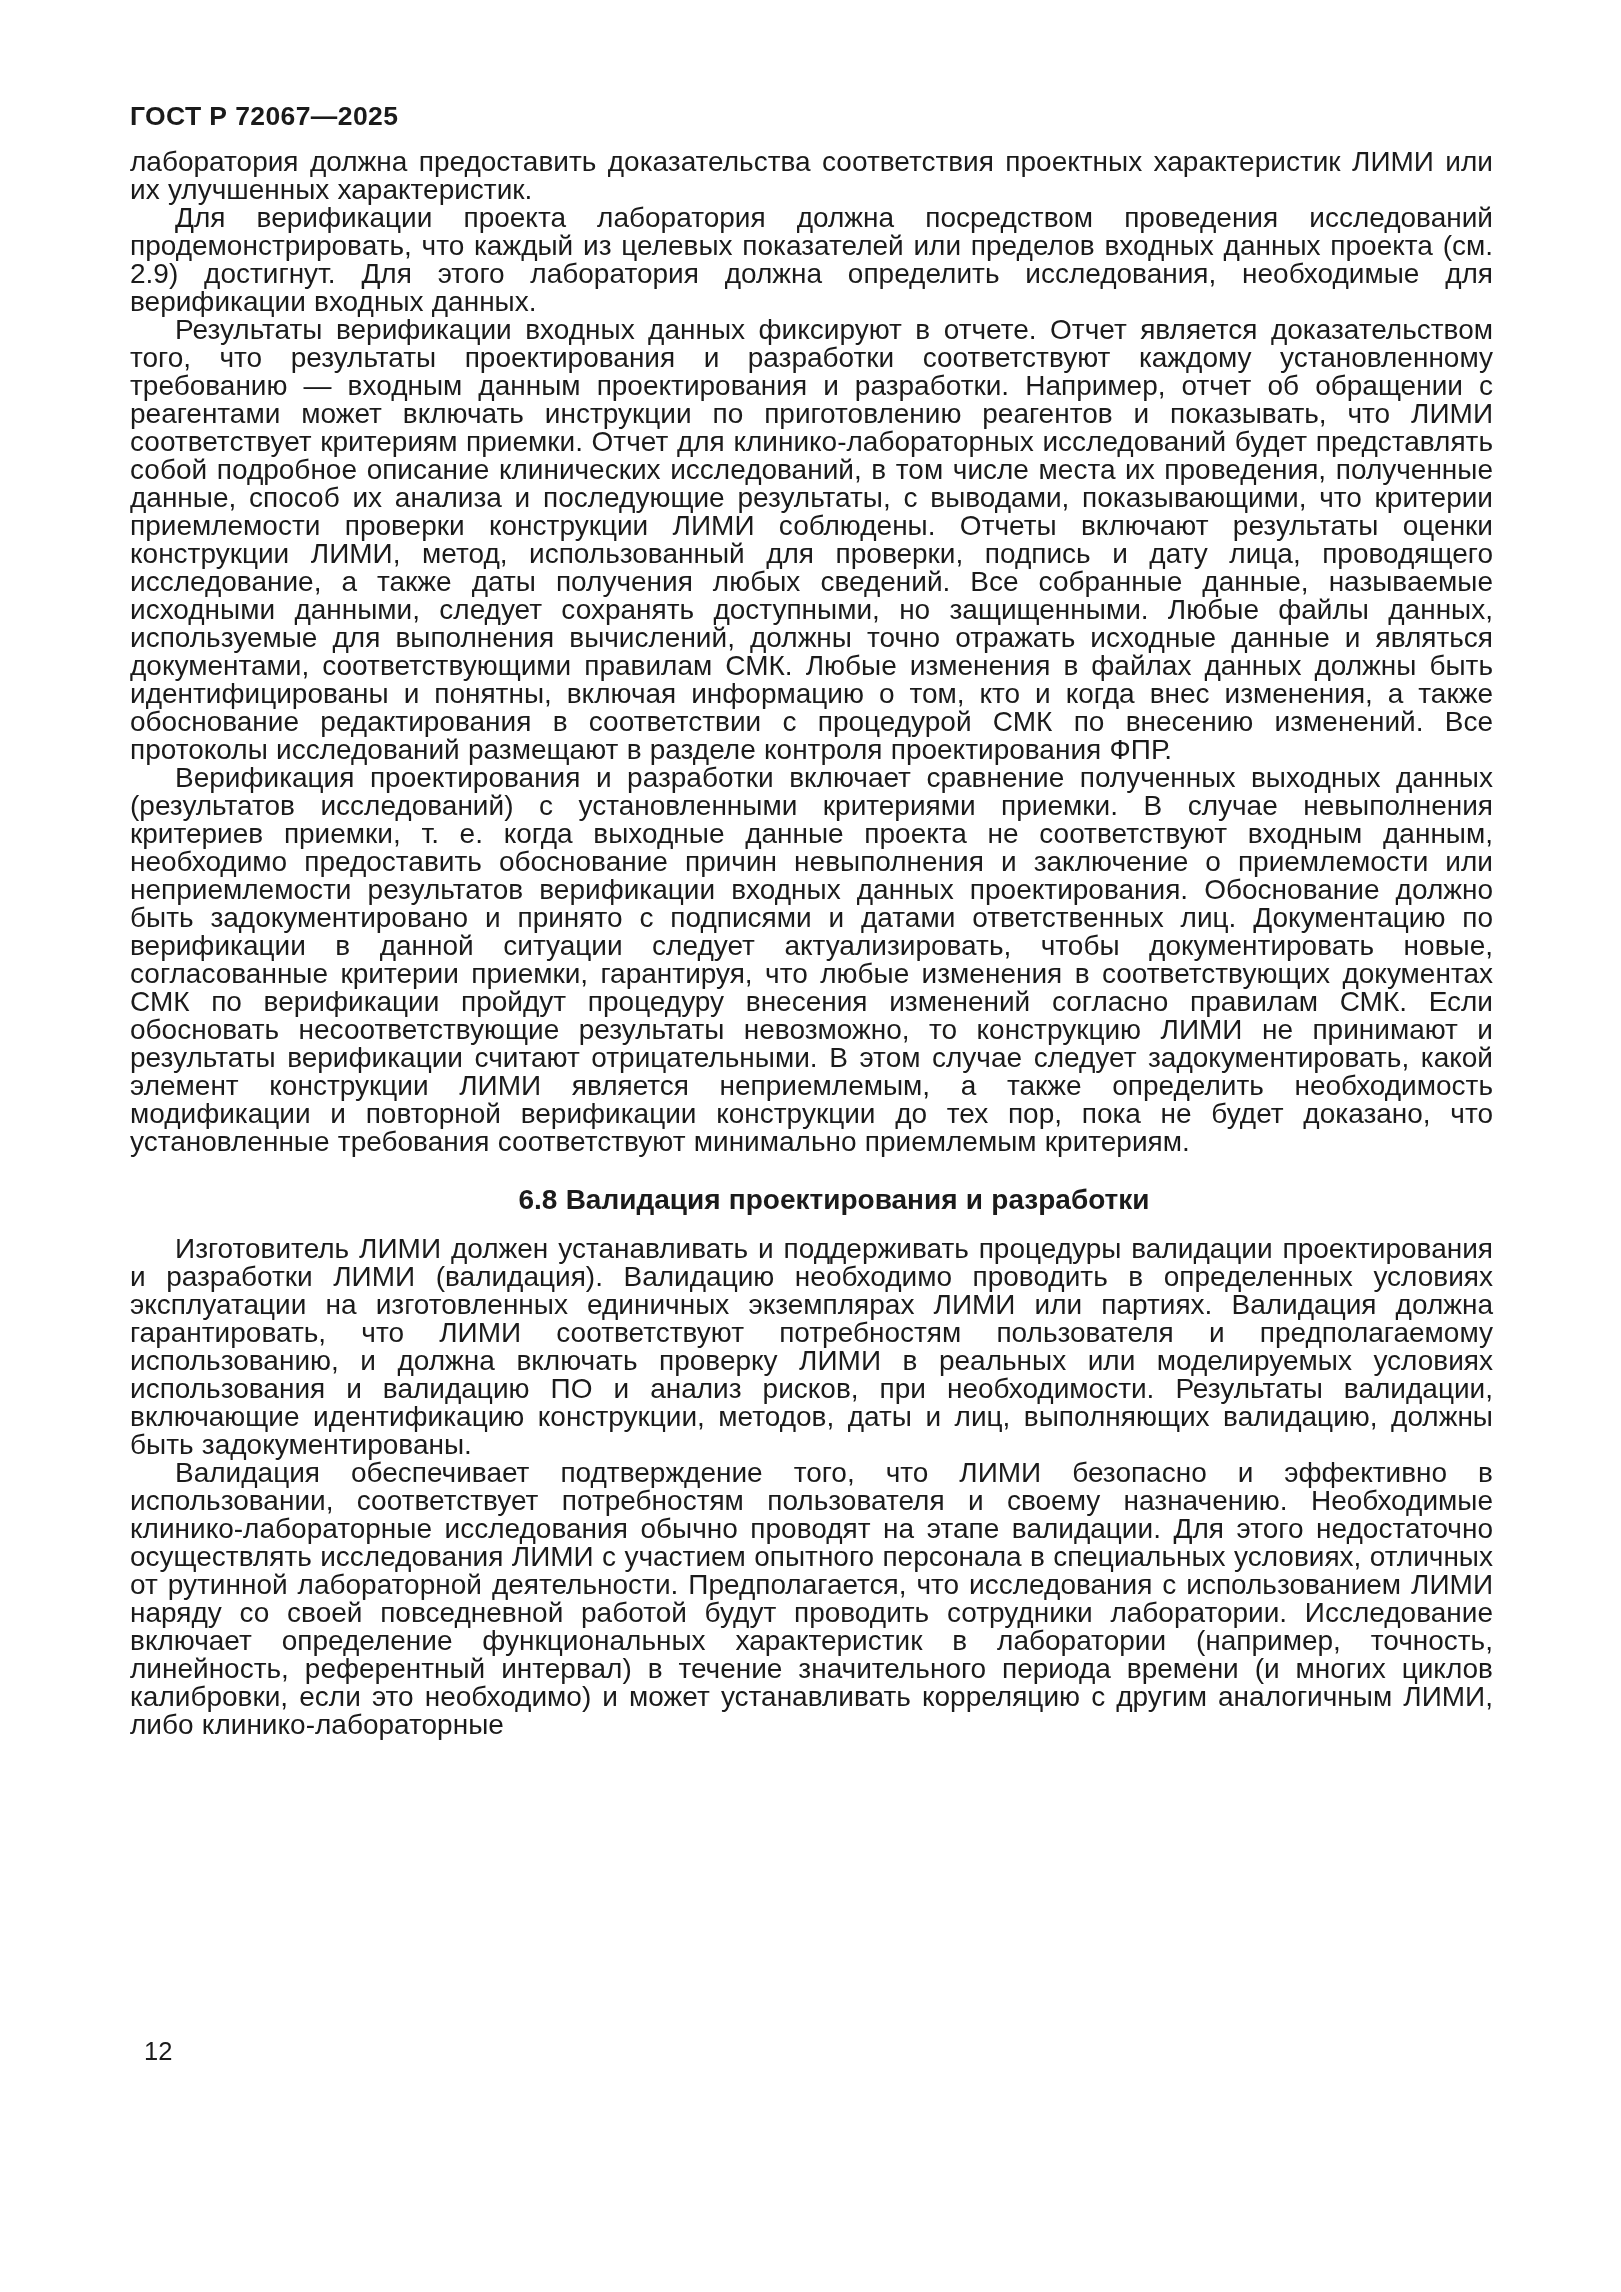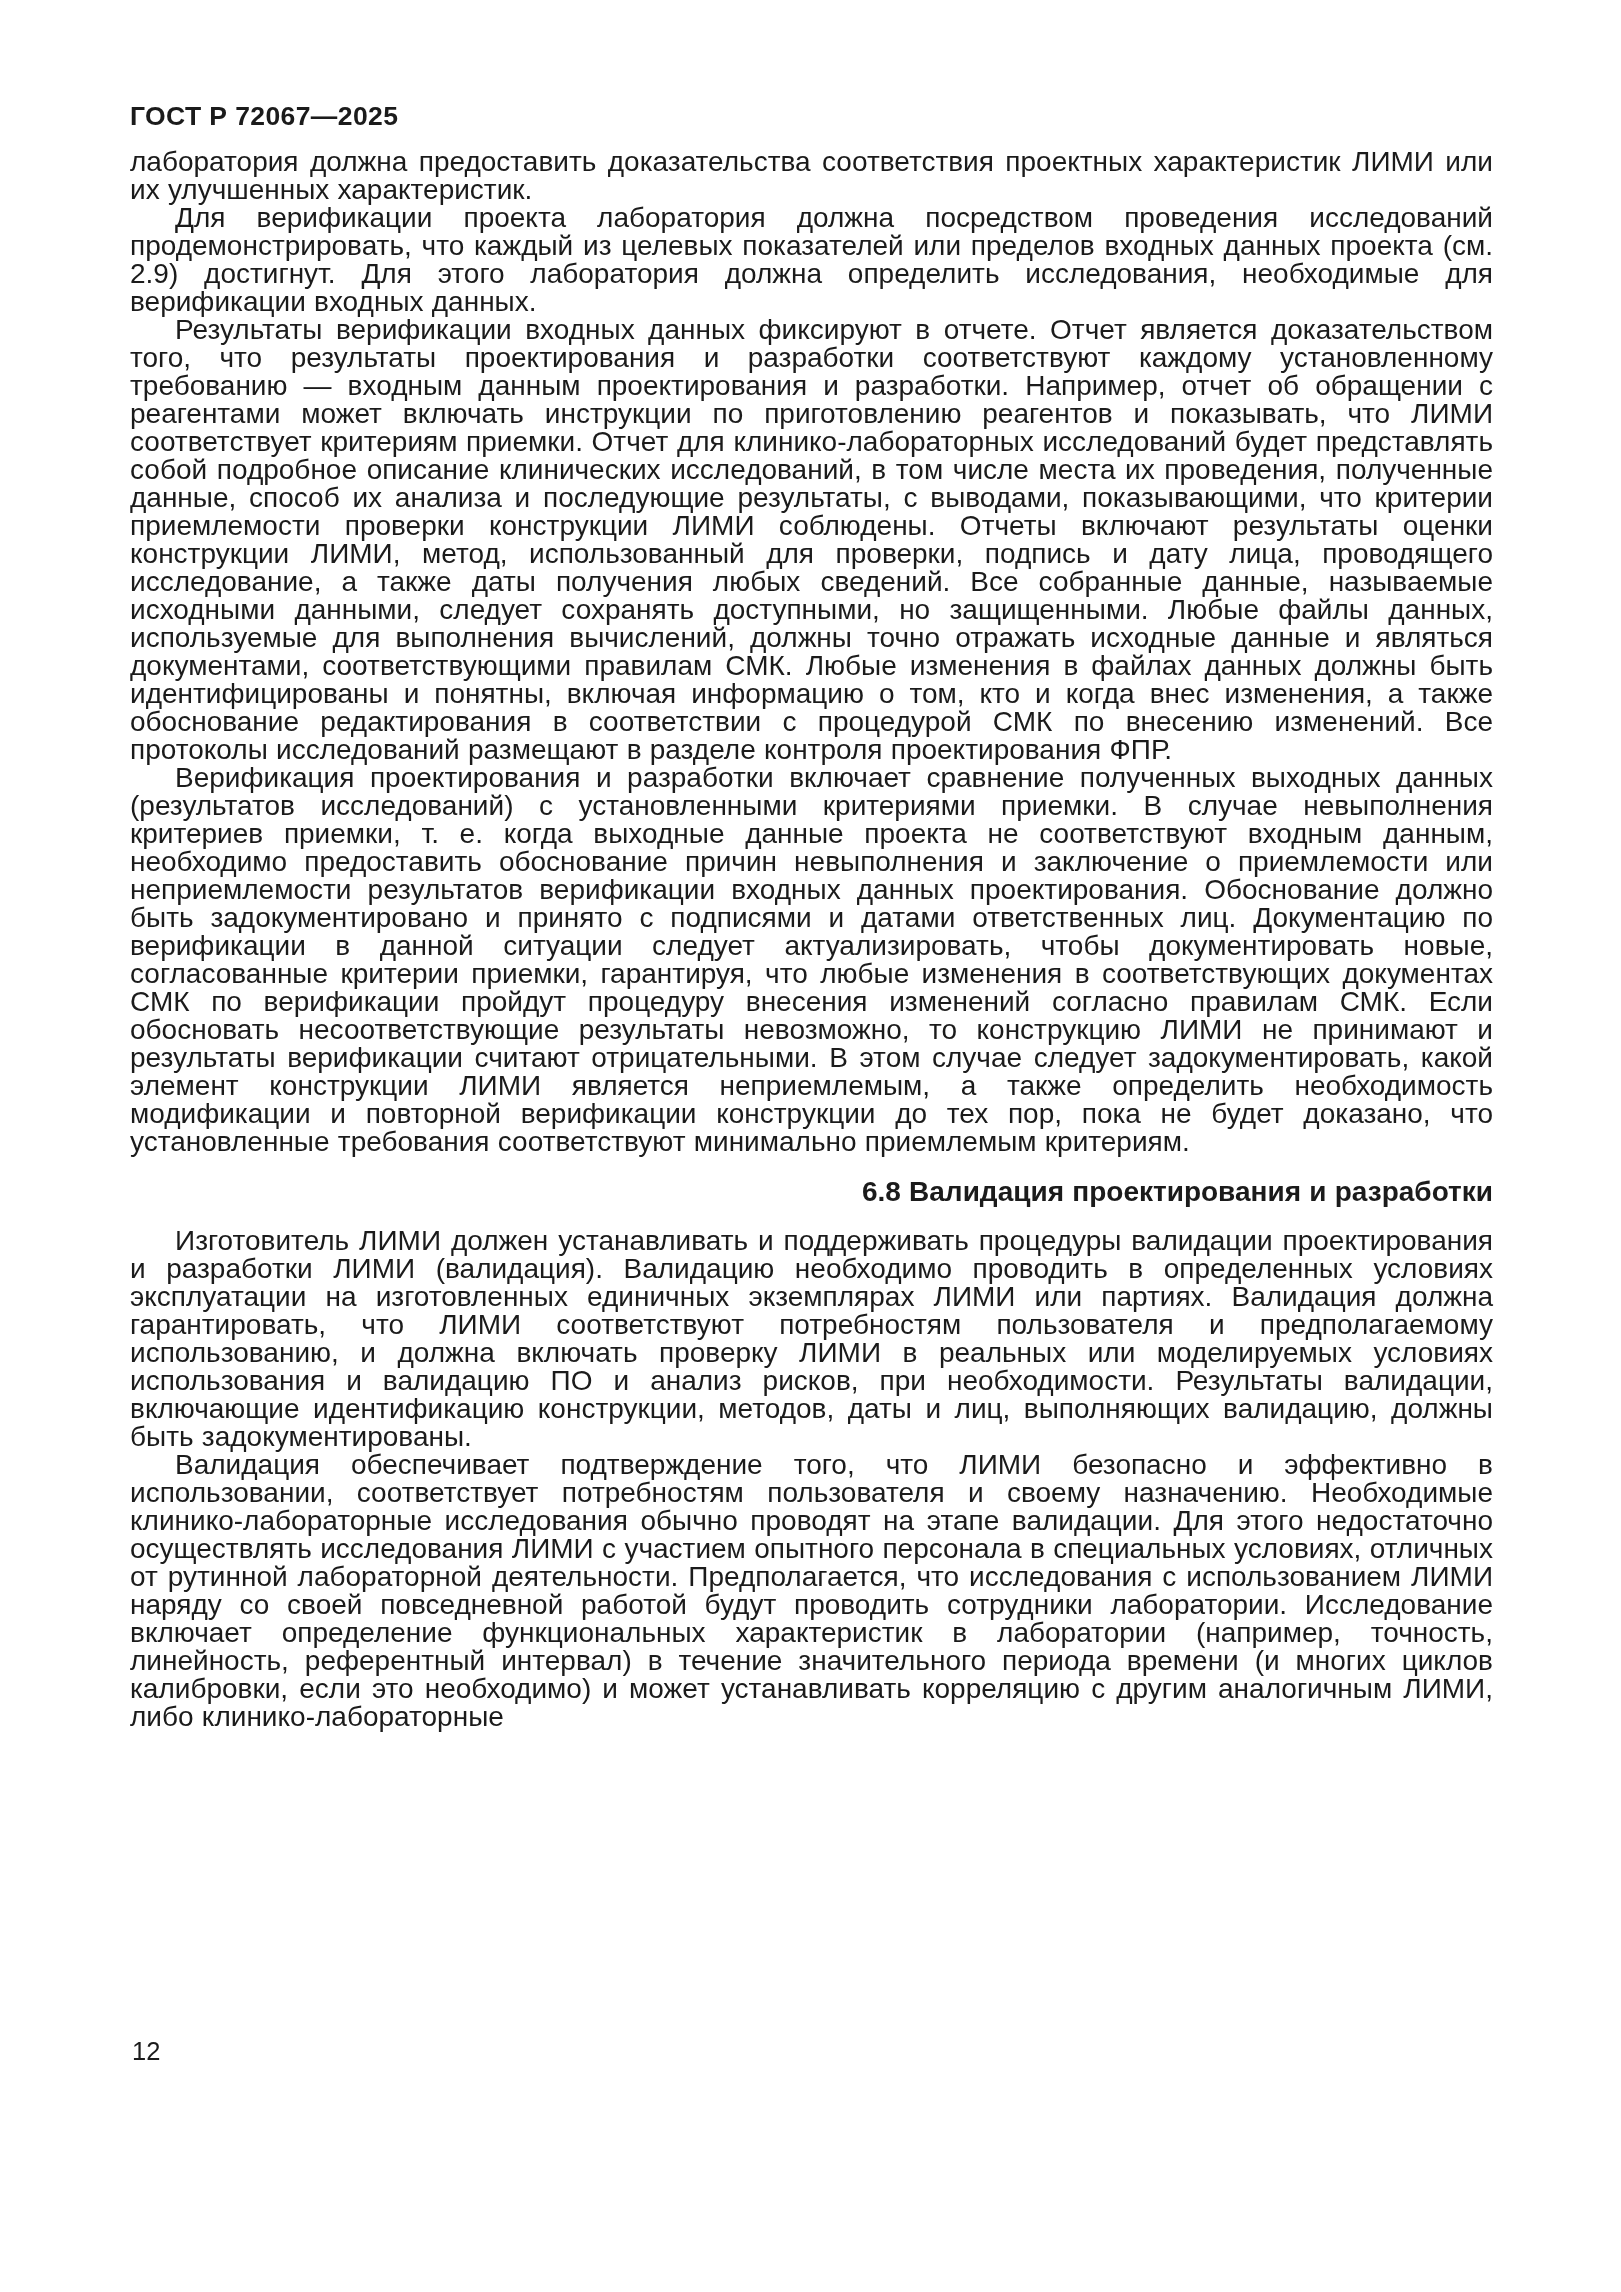--- a/index.html
+++ b/index.html
@@ -34,29 +34,29 @@
     word-spacing: 0.5px;
   }
   .body-text p.flush {
     text-indent: 0;
   }
   .body-text p.indent {
     text-indent: 45px;
   }
   .body-text p.heading {
     font-weight: bold;
-    text-align: right;
+    text-align: center;
     text-indent: 45px;
-    margin-top: 22px;
+    margin-top: 30px;
     margin-bottom: 21.6px;
     hyphens: none;
   }
   .page-number {
     position: absolute;
-    left: 132px;
+    left: 144px;
     top: 2037px;
     font-size: 25.5px;
     color: #1b1b1b;
   }
 </style>
 </head>
 <body>
 
 <div class="page">
 

